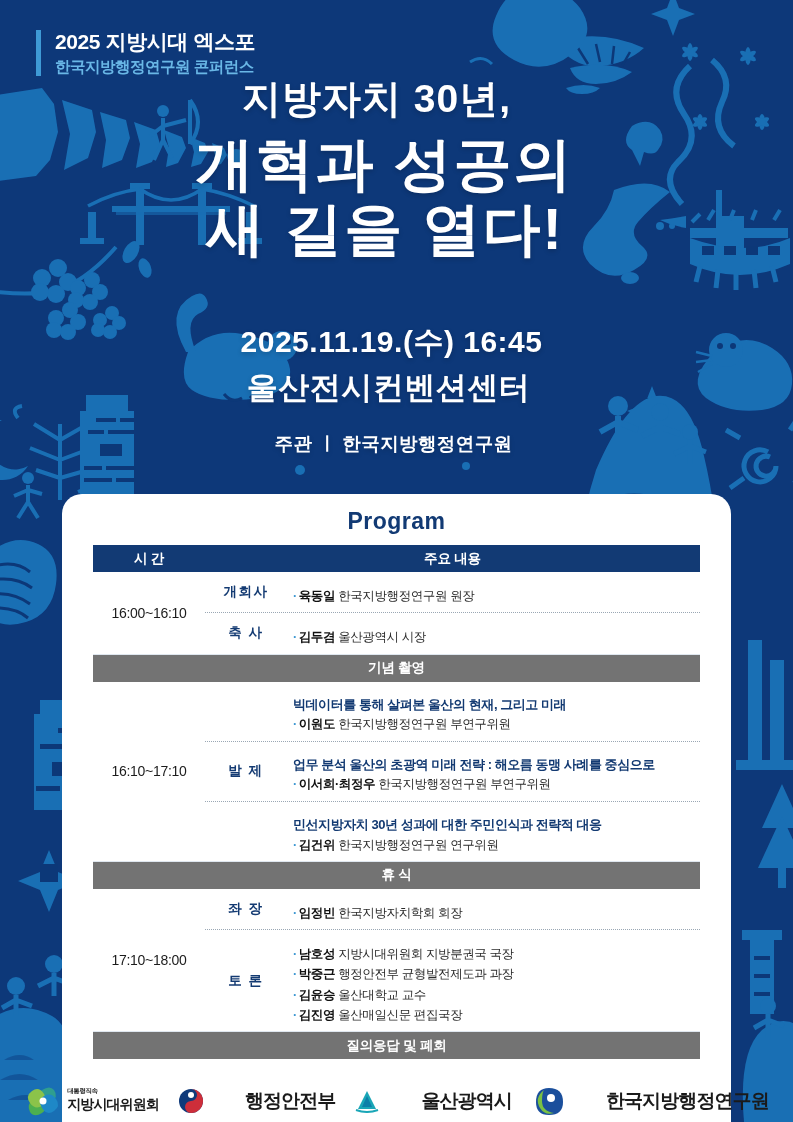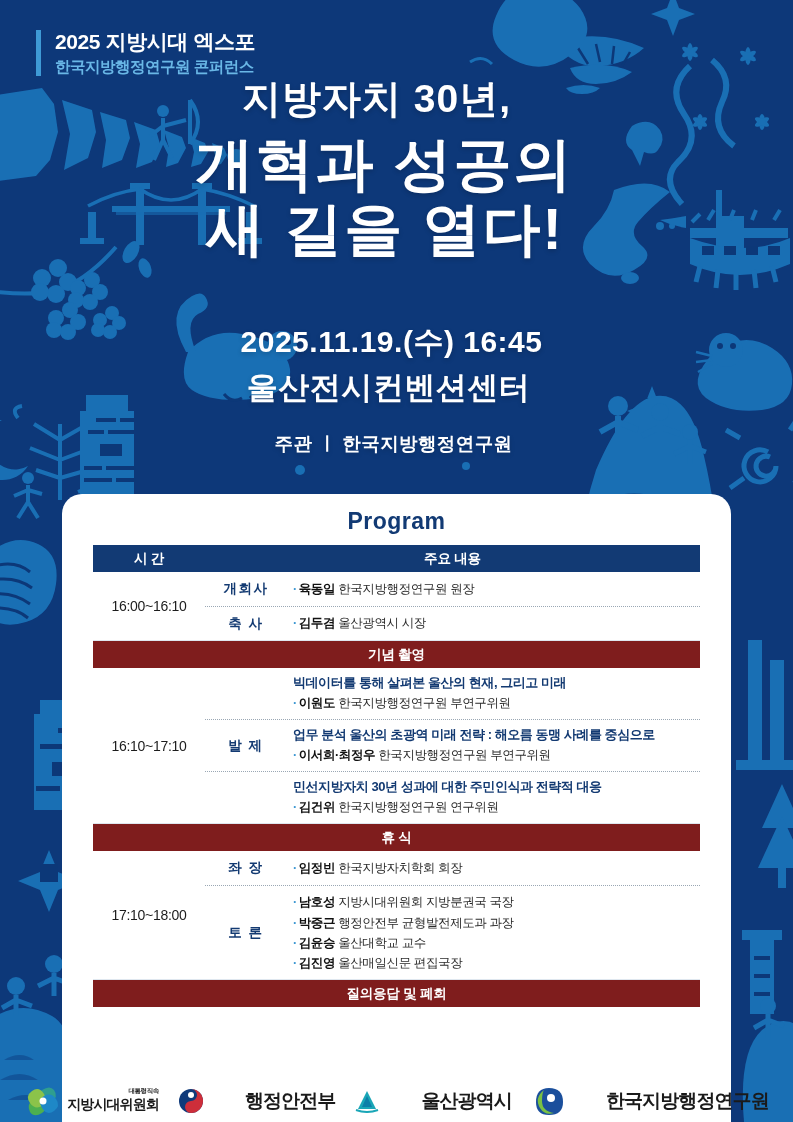--- a/index.html
+++ b/index.html
@@ -94,21 +94,21 @@
     margin:10px 31px 0 31px;
     width:607px;
   }
   .band {
     display:flex; align-items:center;
     height:27px;
     color:#ffffff; font-size:13.5px; font-weight:bold;
     letter-spacing:-0.2px;
   }
   .band.head { background:#123a74; }
-  .band.section { background:#7f1d1d; justify-content:center; }
+  .band.section { background:#737373; justify-content:center; }
   .band .th-time {
     width:112px; text-align:center; flex:none;
   }
   .band .th-content {
     flex:1; text-align:center;
   }
   .row {
     display:flex;
     border-bottom:1px solid #dfe7ef;
   }
@@ -127,40 +127,39 @@
   .subrow + .subrow {
     border-top:1px dotted #9aa7b4;
   }
   .role {
     width:82px; flex:none;
     text-align:center;
     font-size:13.5px; font-weight:bold; color:#133a72;
     letter-spacing:1.5px;
   }
   .detail {
-    flex:1; padding:6px 4px 6px 6px;
+    flex:1; padding:14px 4px 6px 6px;
   }
   .topic {
     display:block;
     font-size:13px; font-weight:bold; color:#133a72;
     letter-spacing:-0.45px; line-height:1.45;
   }
   .person {
     display:block;
     font-size:12.5px; color:#2a2a2a;
     letter-spacing:-0.4px; line-height:1.62;
   }
   .person .bullet { color:#3b96d2; font-weight:bold; margin-right:2px; }
   .person .nm { font-weight:bold; color:#111111; }
   
   #logos {
     position:absolute; left:0; right:0; bottom:36px;
     display:flex; align-items:center; justify-content:center;
     gap:19px;
-    text-align:right;
   }
   .logo { display:flex; align-items:center; gap:5px; }
   .logo .lbl {
     font-size:14px; font-weight:bold; color:#1a1a1a;
     letter-spacing:-0.9px; white-space:nowrap;
   }
   .logo .lbl.sm { font-size:19px; font-weight:bold;margin-left:36px; }
   .logo .sup {
     display:block; font-size:6.5px; font-weight:bold;
     color:#1a1a1a; letter-spacing:-0.4px; line-height:1;

